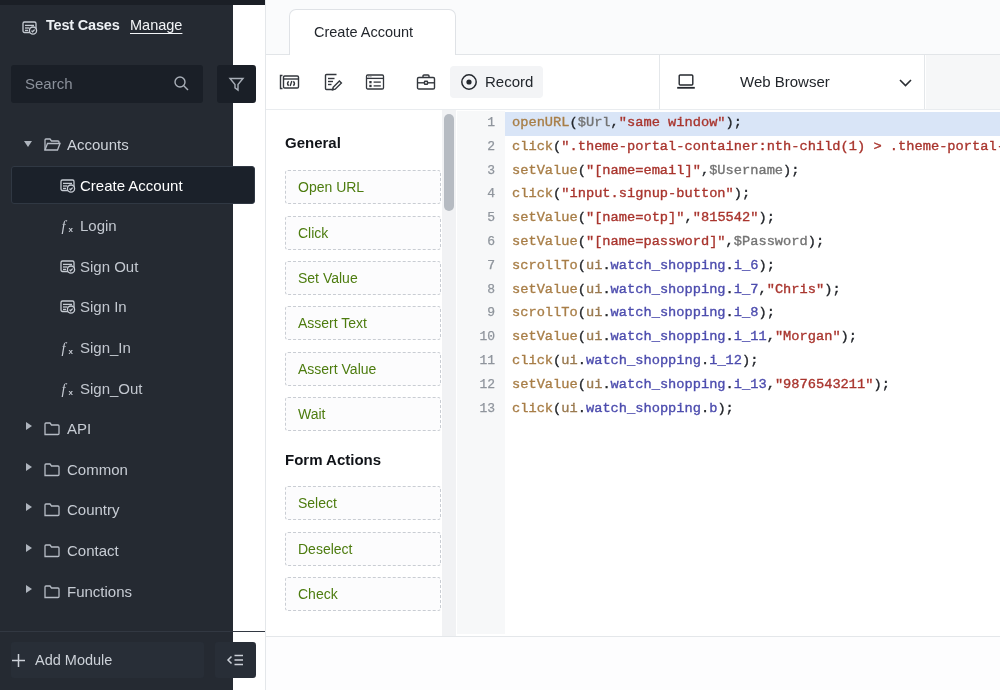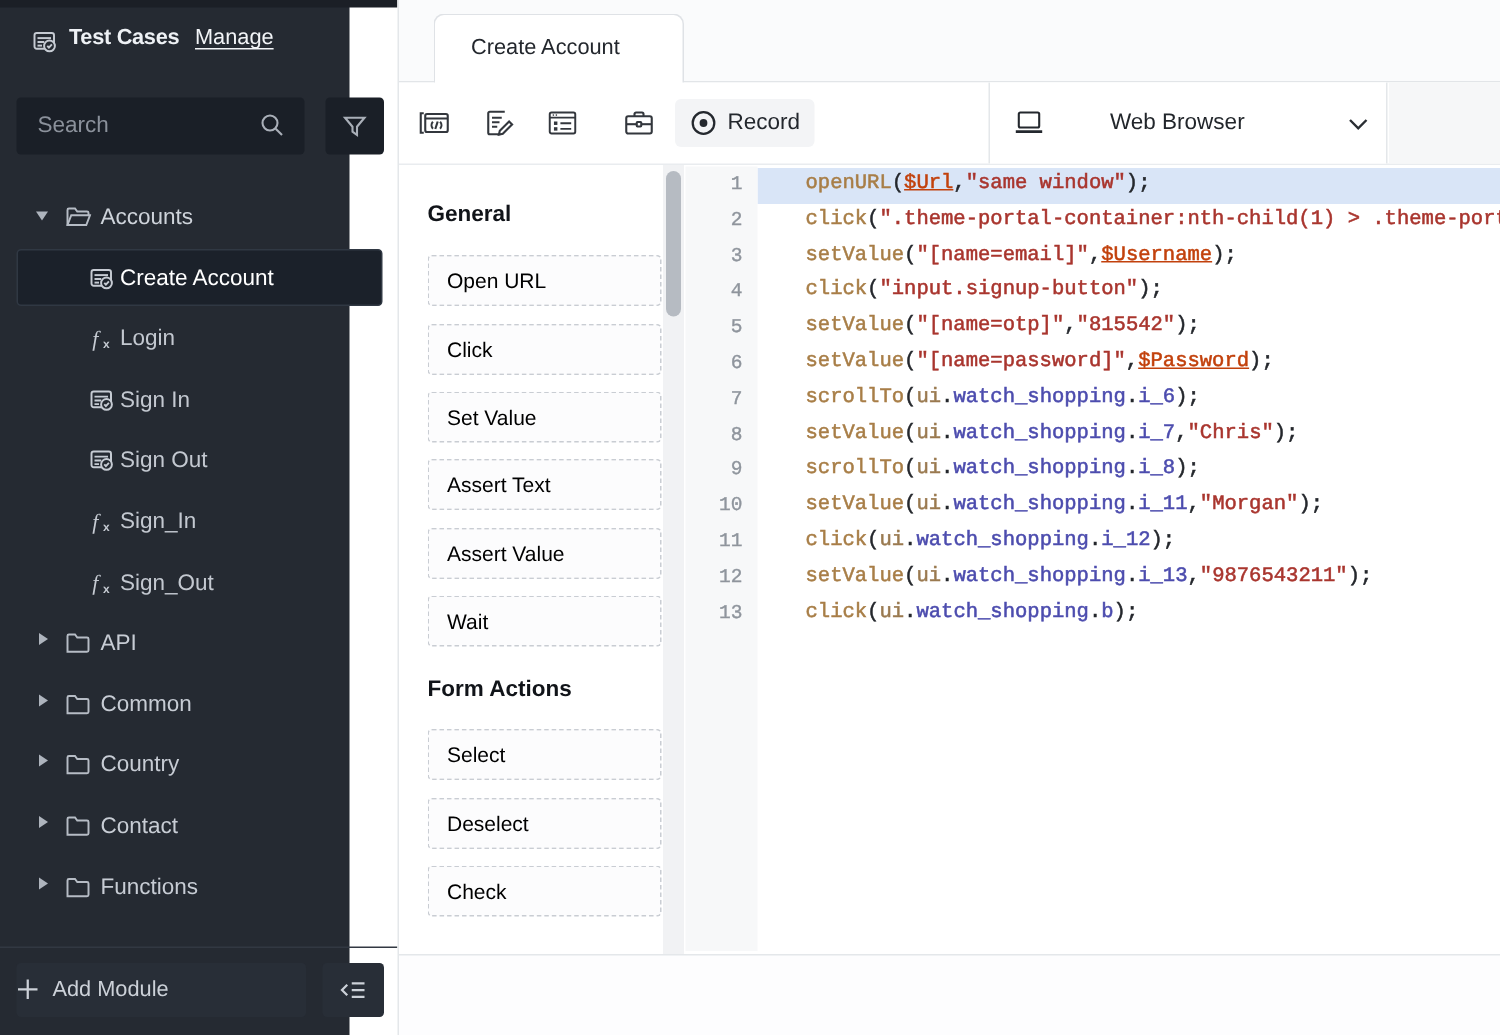--- a/index.html
+++ b/index.html
@@ -60,34 +60,34 @@
   border-left:1px solid #e4e7ea; border-right:1px solid #e4e7ea; background:#fff; }
 .dropdown .lap { position:absolute; left:16px; top:18px; }
 .dropdown .dtxt { position:absolute; left:45px; top:18px; font-size:15px; color:#22262b;margin-left:35px; }
 .dropdown .chev { position:absolute; left:239px; top:24px; }
 .tb-rest { position:absolute; left:660px; top:0; width:75px; height:54px; background:#f6f7f8; }
 
 
 .panel { position:absolute; left:0; top:110px; width:190px; height:526px; background:#fff; }
 .panel h3 { position:absolute; left:19px; font-size:15px; font-weight:700; color:#111419; }
 .abtn { position:absolute; left:19px; width:156px; height:34px; background:#fcfcfd;
-  border:1px dashed #c9cdd3; border-radius:3px; font-size:14px; color:#000000; line-height:32px; padding-left:12px; }
+  border:1px dashed #c9cdd3; border-radius:3px; font-size:14px; color:#4d7c0f; line-height:32px; padding-left:12px; }
 .vsb-track { position:absolute; left:176px; top:0; width:14px; height:526px; background:#f1f2f4; }
 .vsb-thumb { position:absolute; left:2px; top:4px; width:10px; height:97px; background:#b6bbc2; border-radius:5px; }
 
 
 .editor { position:absolute; left:190px; top:110px; width:545px; height:526px; background:#fff;
   font-family:"Liberation Mono", monospace; }
 .gutter { position:absolute; left:1px; top:1px; width:48px; height:523px; background:#f7f8f9; }
 .gutter div { width:38px; text-align:right; font-size:13px; color:#8f959d; line-height:23.8px; -webkit-text-stroke:0.25px; }
 .hl { position:absolute; left:49px; top:2px; width:496px; height:23.5px; background:#d9e5f7; }
 .code { position:absolute; left:56px; top:1px; width:490px; height:523px; overflow:hidden;
   font-size:13.7px; line-height:23.8px; white-space:pre; -webkit-text-stroke:0.35px; }
-.f { color:#a87e47;margin-left:25px; } 
-.v { color:#c2410c;text-decoration:underline; } 
+.f { color:#a87e47; } 
+.v { color:#737373; } 
 .s { color:#a9352e; } 
 .u { color:#4c4cae; } 
 .o { color:#9a7a50; } 
 .p { color:#24272c; } 
 
 .botline { position:absolute; left:0; top:636px; width:735px; height:54px; border-top:1px solid #e4e7ea; background:#fdfdfe; }
 </style>
 </head>
 <body>
 <div class="app">
@@ -147,32 +147,32 @@
       </div>
       <div class="trow item">
         <svg class="ic" width="16" height="16" viewBox="0 0 16 16" fill="none" stroke="#c6cbd3" stroke-width="1.3">
             <rect x="1" y="2" width="13" height="10.5" rx="1.5"></rect>
             <line x1="3" y1="5.4" x2="12" y2="5.4"></line>
             <line x1="3" y1="8" x2="7.5" y2="8"></line>
             <line x1="3" y1="10.4" x2="6" y2="10.4"></line>
             <circle cx="11" cy="10.6" r="3.6" fill="#252a32"></circle>
             <path d="M9.5 10.6 l1.1 1.1 l2-2.1"></path>
           </svg>
-        <span class="lbl">Sign In</span>
+        <span class="lbl">Sign Out</span>
       </div>
       <div class="trow item">
         <svg class="ic" width="16" height="16" viewBox="0 0 16 16" fill="none" stroke="#c6cbd3" stroke-width="1.3">
             <rect x="1" y="2" width="13" height="10.5" rx="1.5"></rect>
             <line x1="3" y1="5.4" x2="12" y2="5.4"></line>
             <line x1="3" y1="8" x2="7.5" y2="8"></line>
             <line x1="3" y1="10.4" x2="6" y2="10.4"></line>
             <circle cx="11" cy="10.6" r="3.6" fill="#252a32"></circle>
             <path d="M9.5 10.6 l1.1 1.1 l2-2.1"></path>
           </svg>
-        <span class="lbl">Sign Out</span>
+        <span class="lbl">Sign In</span>
       </div>
       <div class="trow item">
         <svg class="ic" width="16" height="16" viewBox="0 0 16 16">
             <text x="1.5" y="12.5" font-family="Liberation Serif" font-style="italic" font-size="14.5" fill="#c6cbd3">f</text>
             <text x="8.6" y="14" font-family="Liberation Sans" font-size="8" font-weight="bold" fill="#c6cbd3">x</text>
           </svg>
         <span class="lbl">Sign_In</span>
       </div>
       <div class="trow item">
         <svg class="ic" width="16" height="16" viewBox="0 0 16 16">

